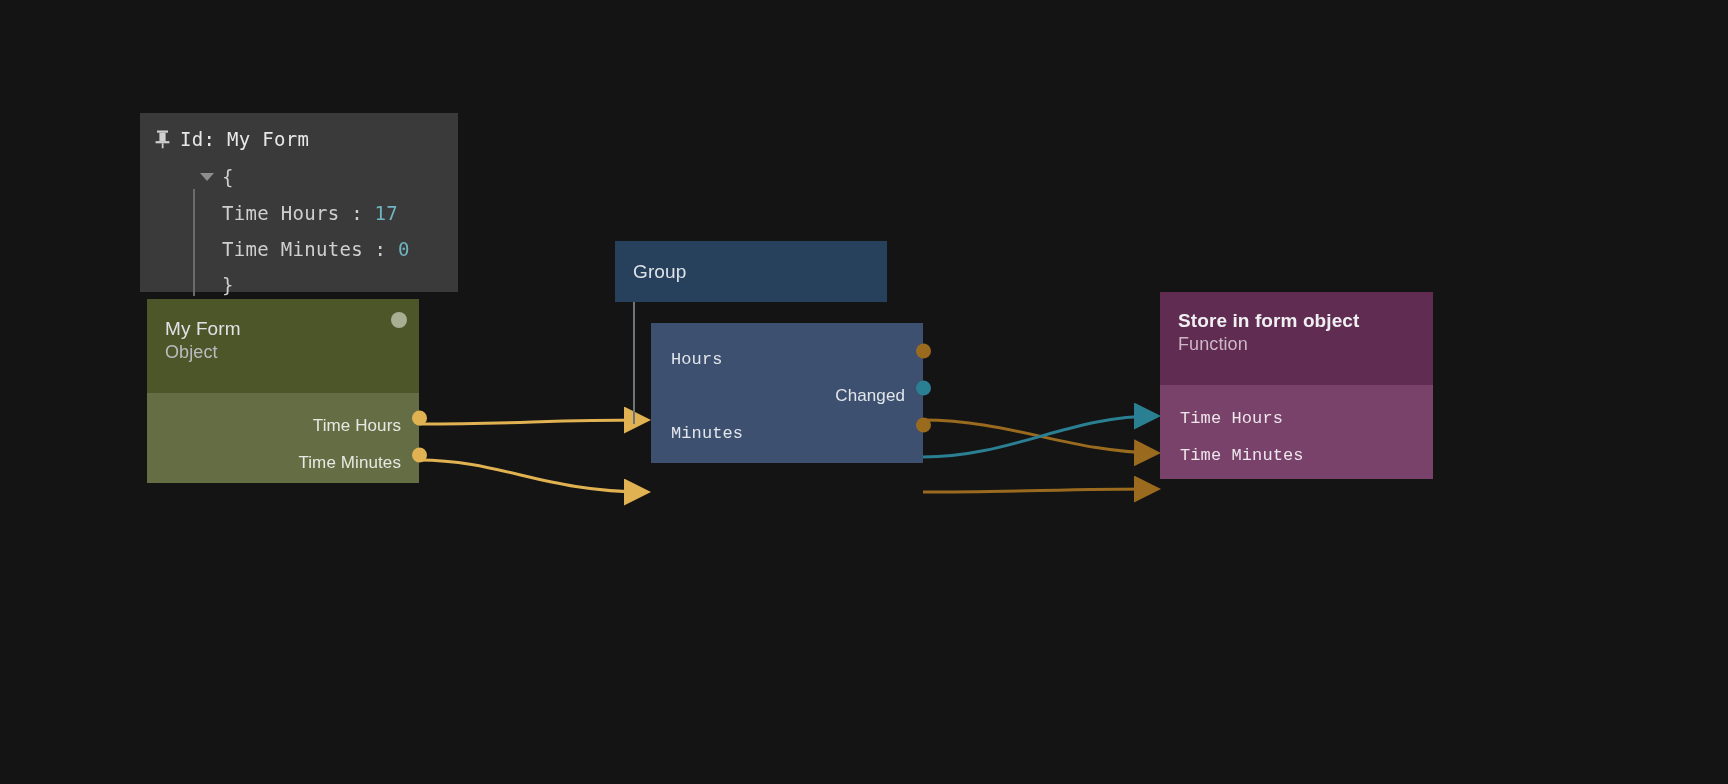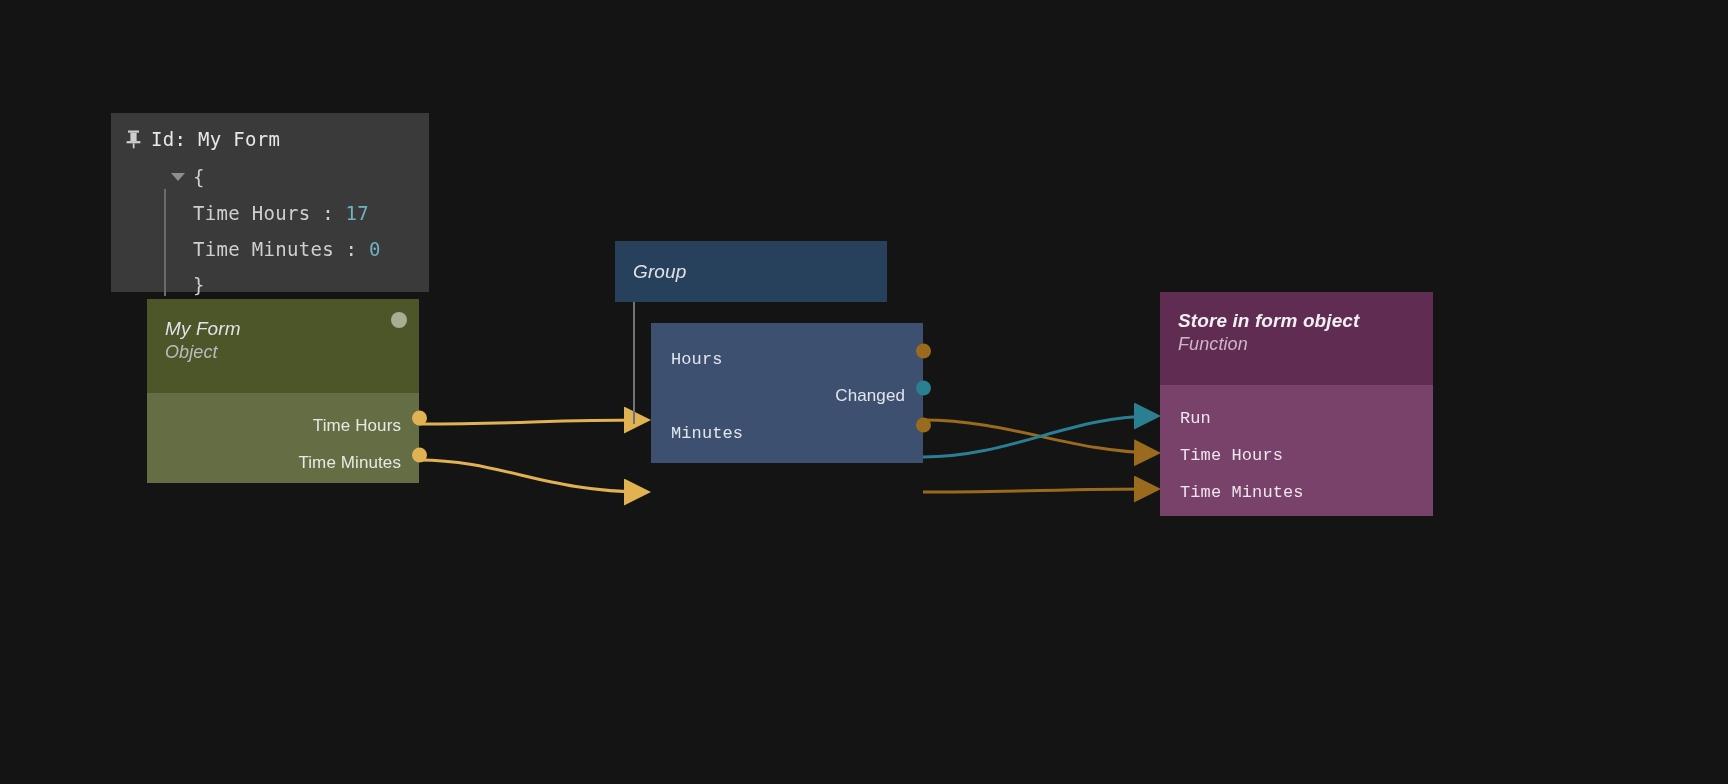--- a/index.html
+++ b/index.html
@@ -36,21 +36,20 @@
   
   .node {
     position: absolute;
     z-index: 2;
     box-sizing: border-box;
   }
   .node-header {
     box-sizing: border-box;
     position: relative;
     padding: 14px 18px 0 18px;
-    font-style: italic;
   }
   .node-title {
     font-size: 19px;
     line-height: 24px;
     color: #dfe3e8;
     letter-spacing: .1px;
   }
   .node-subtitle {
     font-size: 18px;
     line-height: 23px;
@@ -171,21 +170,21 @@
   #node-store .node-body {
     background: #78426b;
     padding-top: 6px;
     padding-bottom: 14px;
   }
   #node-store .port-row { color: #efe6ec; }
 
   
   #inspector {
     position: absolute;
-    left: 111px;
+    left: 140px;
     top: 113px;
     width: 318px;
     height: 179px;
     background: #3a3a3a;
     z-index: 3;
     box-sizing: border-box;
     padding: 12px 0 0 0;
     font-family: "DejaVu Sans Mono", monospace;
   }
   .insp-head {
@@ -313,23 +312,20 @@
     </div>
   </div>
 
   <div class="node" id="node-store">
     <div class="node-header">
       <div class="node-title">Store in form object</div>
       <div class="node-subtitle">Function</div>
     </div>
     <div class="node-body">
       <div class="port-row in">
-        <span>Run</span>
-      </div>
-      <div class="port-row in">
         <span>Time Hours</span>
       </div>
       <div class="port-row in">
         <span>Time Minutes</span>
       </div>
     </div>
   </div>
 
   <div id="inspector">
     <div class="insp-head">

